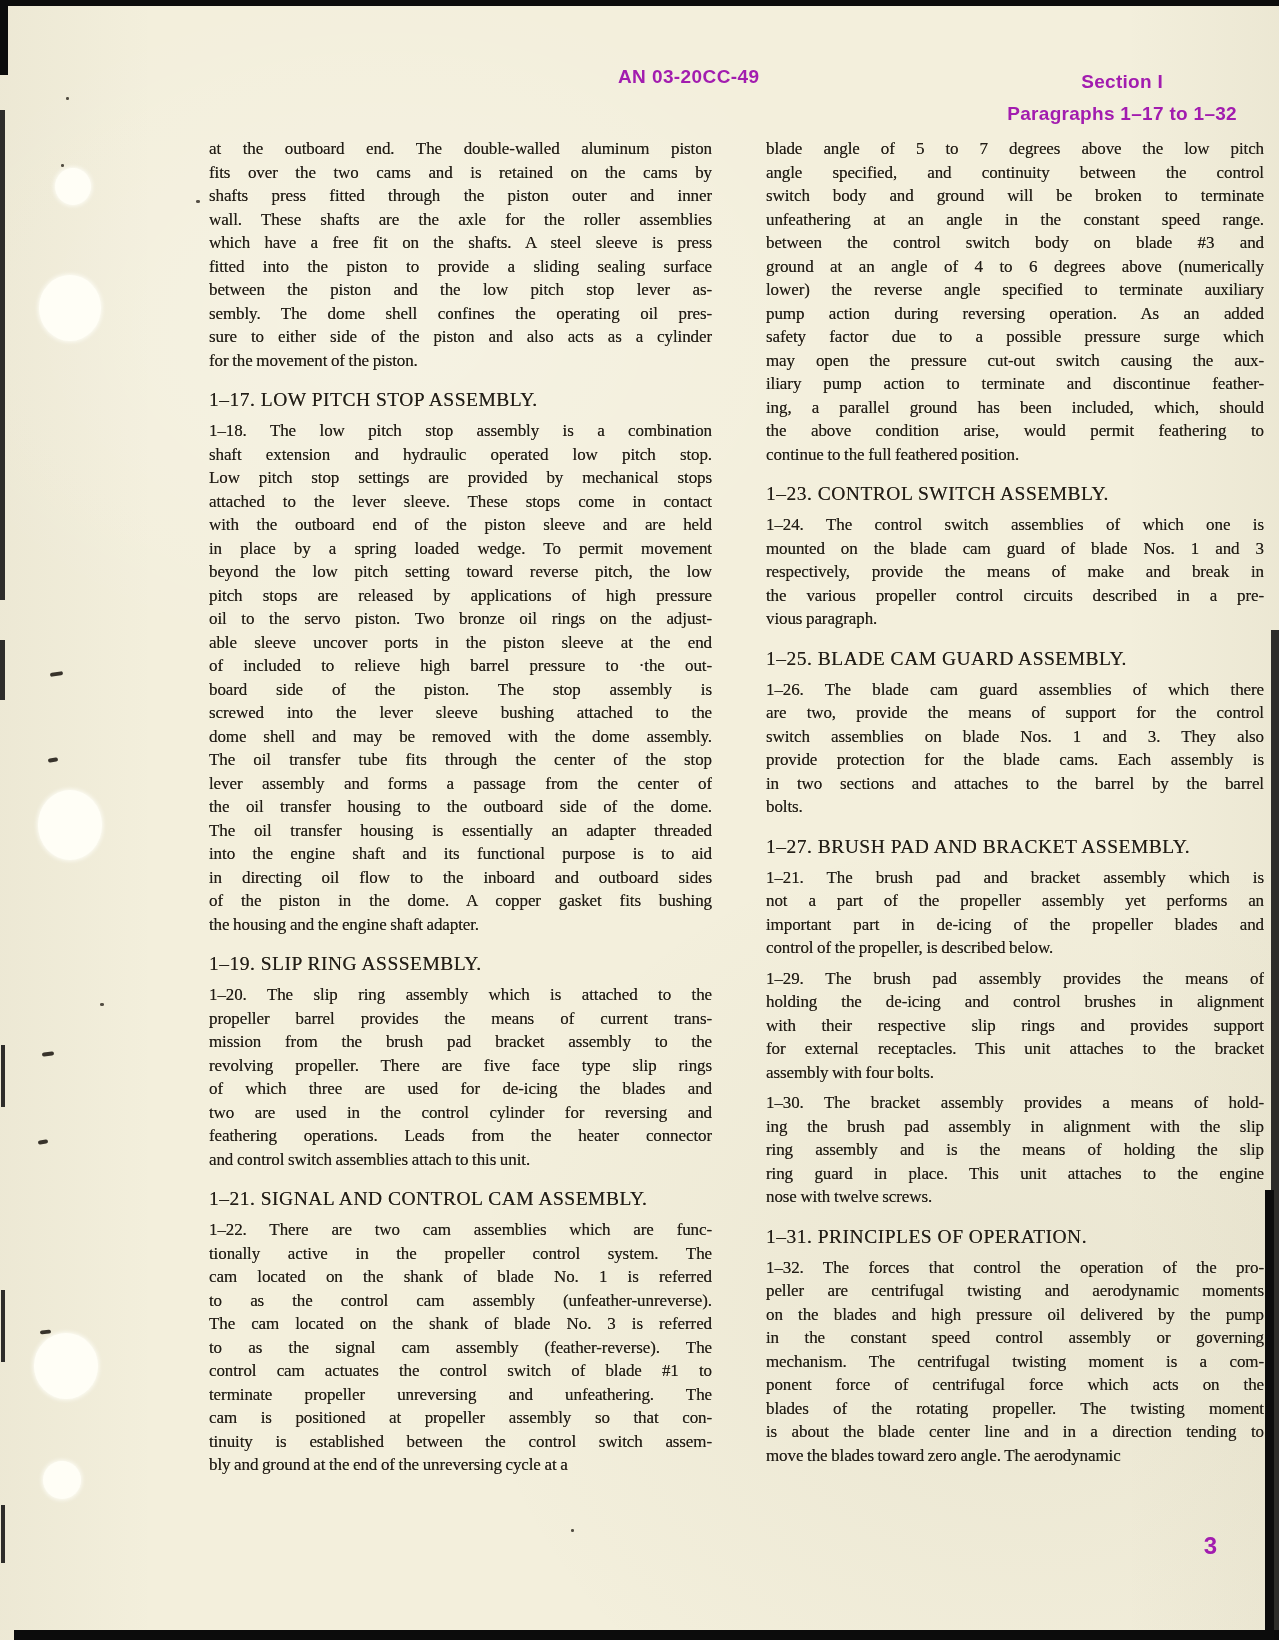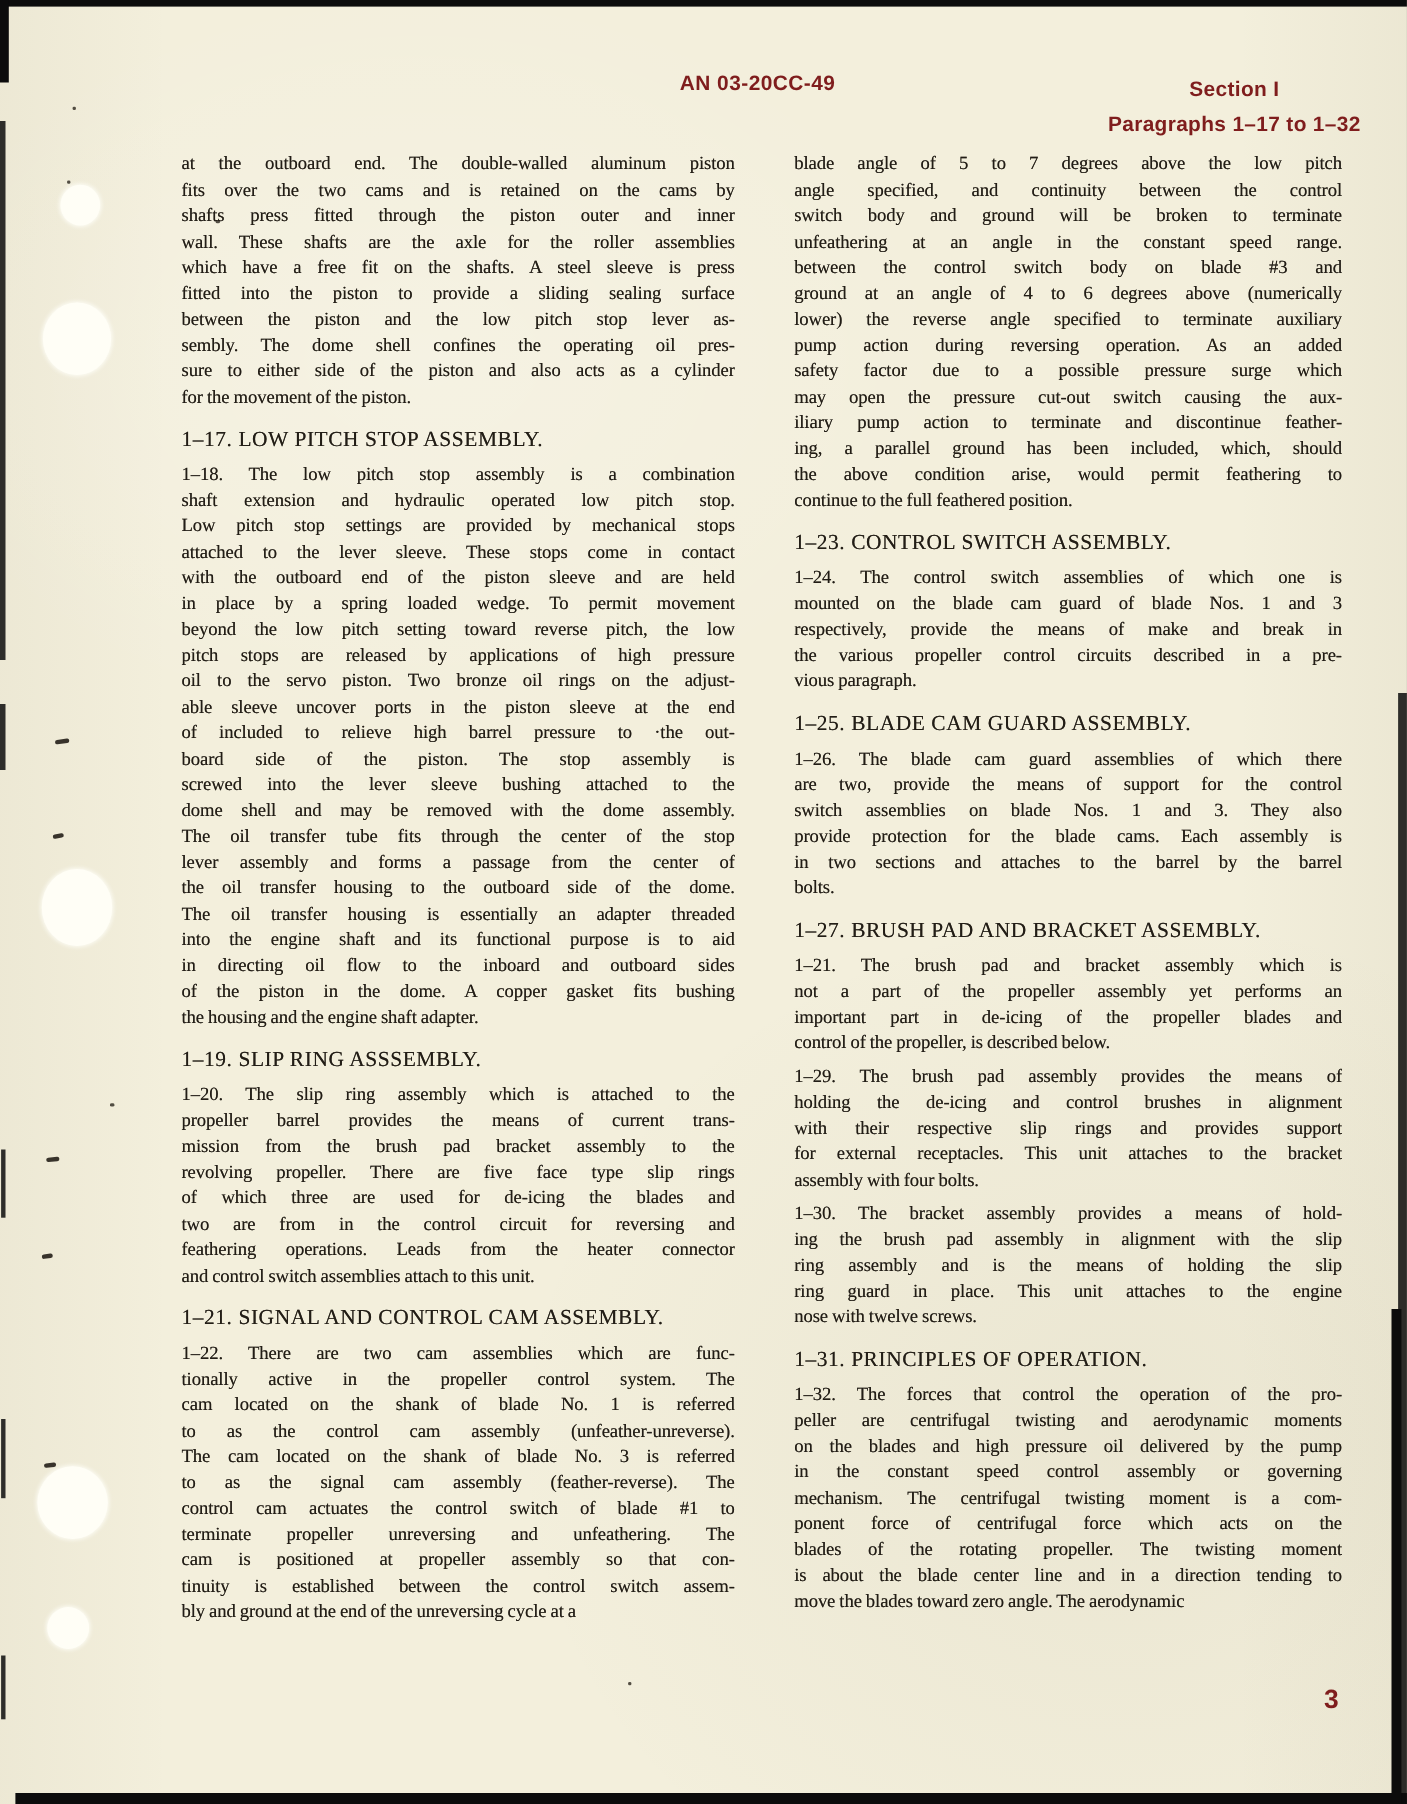--- a/index.html
+++ b/index.html
@@ -17,25 +17,25 @@
       radial-gradient(ellipse 700px 500px at 30% 20%, rgba(255,255,255,0.20), rgba(255,255,255,0) 70%),
       radial-gradient(ellipse 800px 700px at 80% 80%, rgba(120,110,70,0.07), rgba(120,110,70,0) 70%),
       linear-gradient(90deg, rgba(120,110,70,0.05), rgba(120,110,70,0) 12%, rgba(120,110,70,0) 88%, rgba(120,110,70,0.06));
   }
   .edge { position:absolute; background:#0c0c0c; }
   .edge.soft { opacity:.85; }
   .hole { position:absolute; background:#fffef6; border-radius:50%; box-shadow:0 0 4px 1px rgba(255,255,250,.9); }
   .speck { position:absolute; background:#2a251d; border-radius:40%; opacity:.8; }
   .dash { position:absolute; background:#17130d; border-radius:2px; opacity:.85; }
 
-  .hdr-sans { font-family:"Liberation Sans","DejaVu Sans",sans-serif; font-weight:bold; color:#7f1d1d; }
+  .hdr-sans { font-family:"Liberation Sans","DejaVu Sans",sans-serif; font-weight:bold; color:#a21caf; }
   .doc-number { position:absolute; top:66px; left:618px; font-size:19px; letter-spacing:.4px; }
   .header-right { position:absolute; top:66px; right:42px; text-align:center; font-size:19px; letter-spacing:.3px; line-height:32px; }
 
-  .col { position:absolute; top:137px; }
+  .col { position:absolute; top:137px;margin-left:44px; }
   .col-left  { left:165px; width:503px; }
   .col-right { left:722px; width:498px; }
 
   .line {
     font-size:17px; line-height:23.5px; height:23.5px;
     word-spacing:-0.5px; letter-spacing:-0.1px;
     text-align:justify; text-align-last:justify;
     text-shadow:0 0 .5px rgba(20,15,8,.65);
     white-space:normal; overflow:hidden;
   }
@@ -122,21 +122,21 @@
       <div class="line j">into the engine shaft and its functional purpose is to aid</div>
       <div class="line j">in directing oil flow to the inboard and outboard sides</div>
       <div class="line j">of the piston in the dome. A copper gasket fits bushing</div>
       <div class="line l">the housing and the engine shaft adapter.</div>
       <div class="line h">1–19. SLIP RING ASSSEMBLY.</div>
       <div class="line j">1–20. The slip ring assembly which is attached to the</div>
       <div class="line j">propeller barrel provides the means of current trans-</div>
       <div class="line j">mission from the brush pad bracket assembly to the</div>
       <div class="line j">revolving propeller. There are five face type slip rings</div>
       <div class="line j">of which three are used for de-icing the blades and</div>
-      <div class="line j">two are from in the control circuit for reversing and</div>
+      <div class="line j">two are used in the control cylinder for reversing and</div>
       <div class="line j">feathering operations. Leads from the heater connector</div>
       <div class="line l">and control switch assemblies attach to this unit.</div>
       <div class="line h">1–21. SIGNAL AND CONTROL CAM ASSEMBLY.</div>
       <div class="line j">1–22. There are two cam assemblies which are func-</div>
       <div class="line j">tionally active in the propeller control system. The</div>
       <div class="line j">cam located on the shank of blade No. 1 is referred</div>
       <div class="line j">to as the control cam assembly (unfeather-unreverse).</div>
       <div class="line j">The cam located on the shank of blade No. 3 is referred</div>
       <div class="line j">to as the signal cam assembly (feather-reverse). The</div>
       <div class="line j">control cam actuates the control switch of blade #1 to</div>

